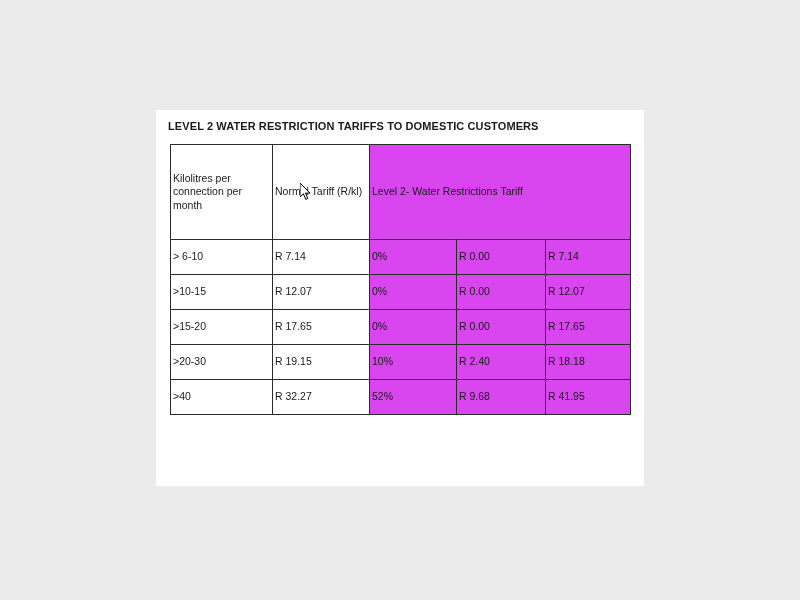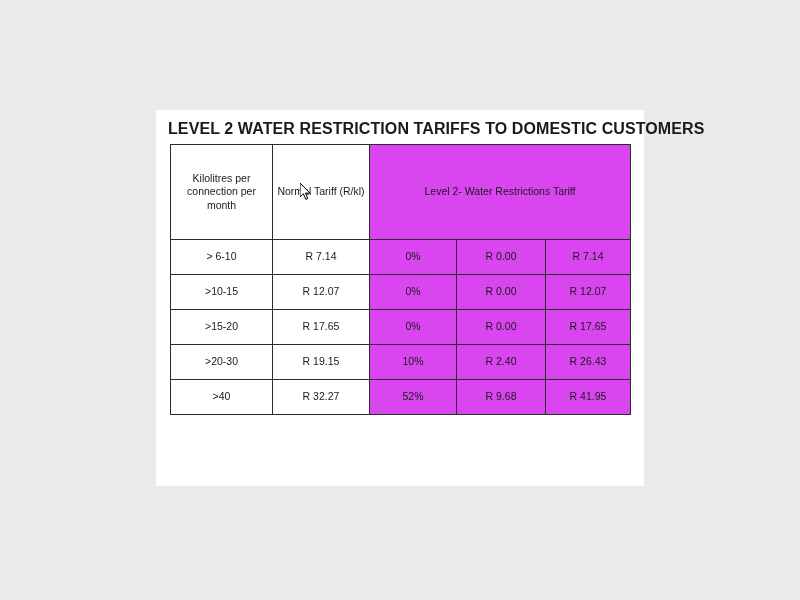--- a/index.html
+++ b/index.html
@@ -23,39 +23,39 @@
     top: 110px;
     width: 488px;
     height: 376px;
     background: #ffffff;
     box-sizing: border-box;
   }
   #card-title {
     position: absolute;
     left: 12px;
     top: 10px;
-    font-size: 16px;
+    font-size: 11px;
     font-weight: bold;
     color: #1a1a1a;
     letter-spacing: 0.1px;
     white-space: nowrap;
   }
   table.tariff {
     position: absolute;
     left: 14px;
     top: 34px;
     width: 460px;
     border-collapse: collapse;
     table-layout: fixed;
     font-size: 10.5px;
     color: #1a1a1a;
   }
   table.tariff td {
     border: 1px solid #2b2b2b;
-    text-align: center;
+    text-align: left;
     vertical-align: middle;
     padding: 3px 2px;
     line-height: 1.25;
     margin-left: 36px;
   }
   .col-a { width: 102px; }
   .col-b { width: 97px; }
   .col-c { width: 87px; }
   .col-d { width: 89px; }
   .col-e { width: 85px; }
@@ -115,21 +115,21 @@
           <td>R 17.65</td>
           <td class="shaded">0%</td>
           <td class="shaded">R 0.00</td>
           <td class="shaded">R 17.65</td>
         </tr>
         <tr class="row-data">
           <td>&gt;20-30</td>
           <td>R 19.15</td>
           <td class="shaded">10%</td>
           <td class="shaded">R 2.40</td>
-          <td class="shaded">R 26.43</td>
+          <td class="shaded">R 18.18</td>
         </tr>
         <tr class="row-data">
           <td>&gt;40</td>
           <td>R 32.27</td>
           <td class="shaded">52%</td>
           <td class="shaded">R 9.68</td>
           <td class="shaded">R 41.95</td>
         </tr>
       </tbody>
     </table>

